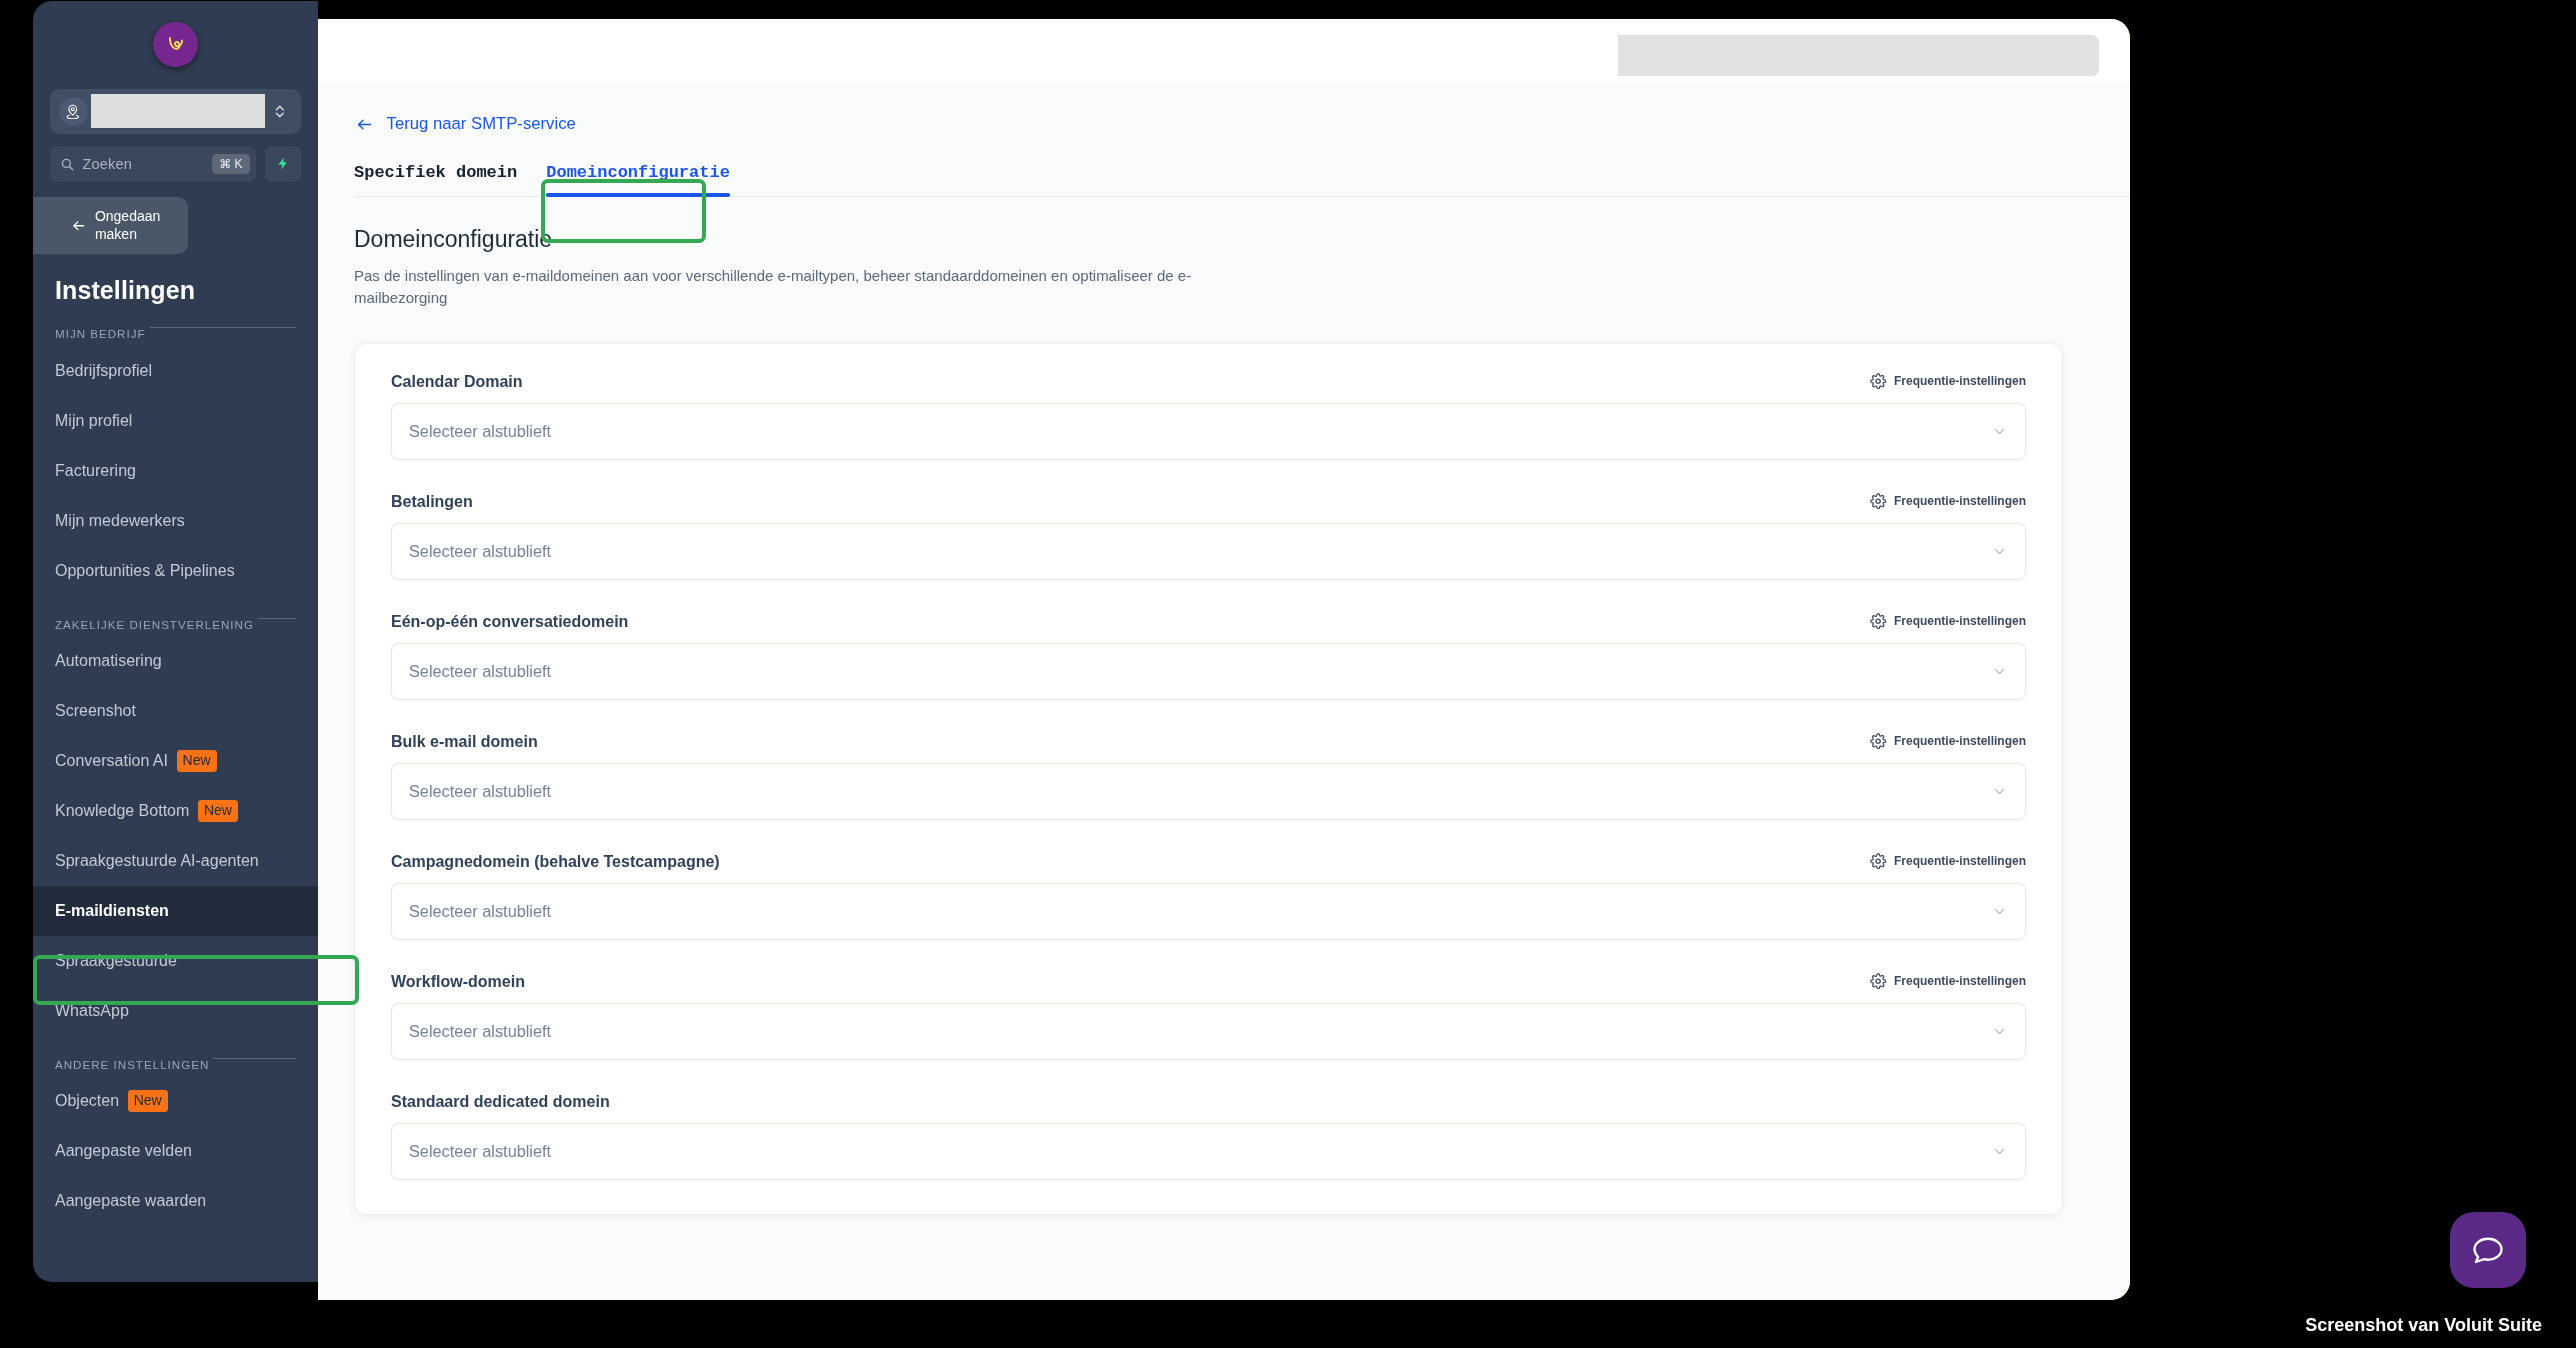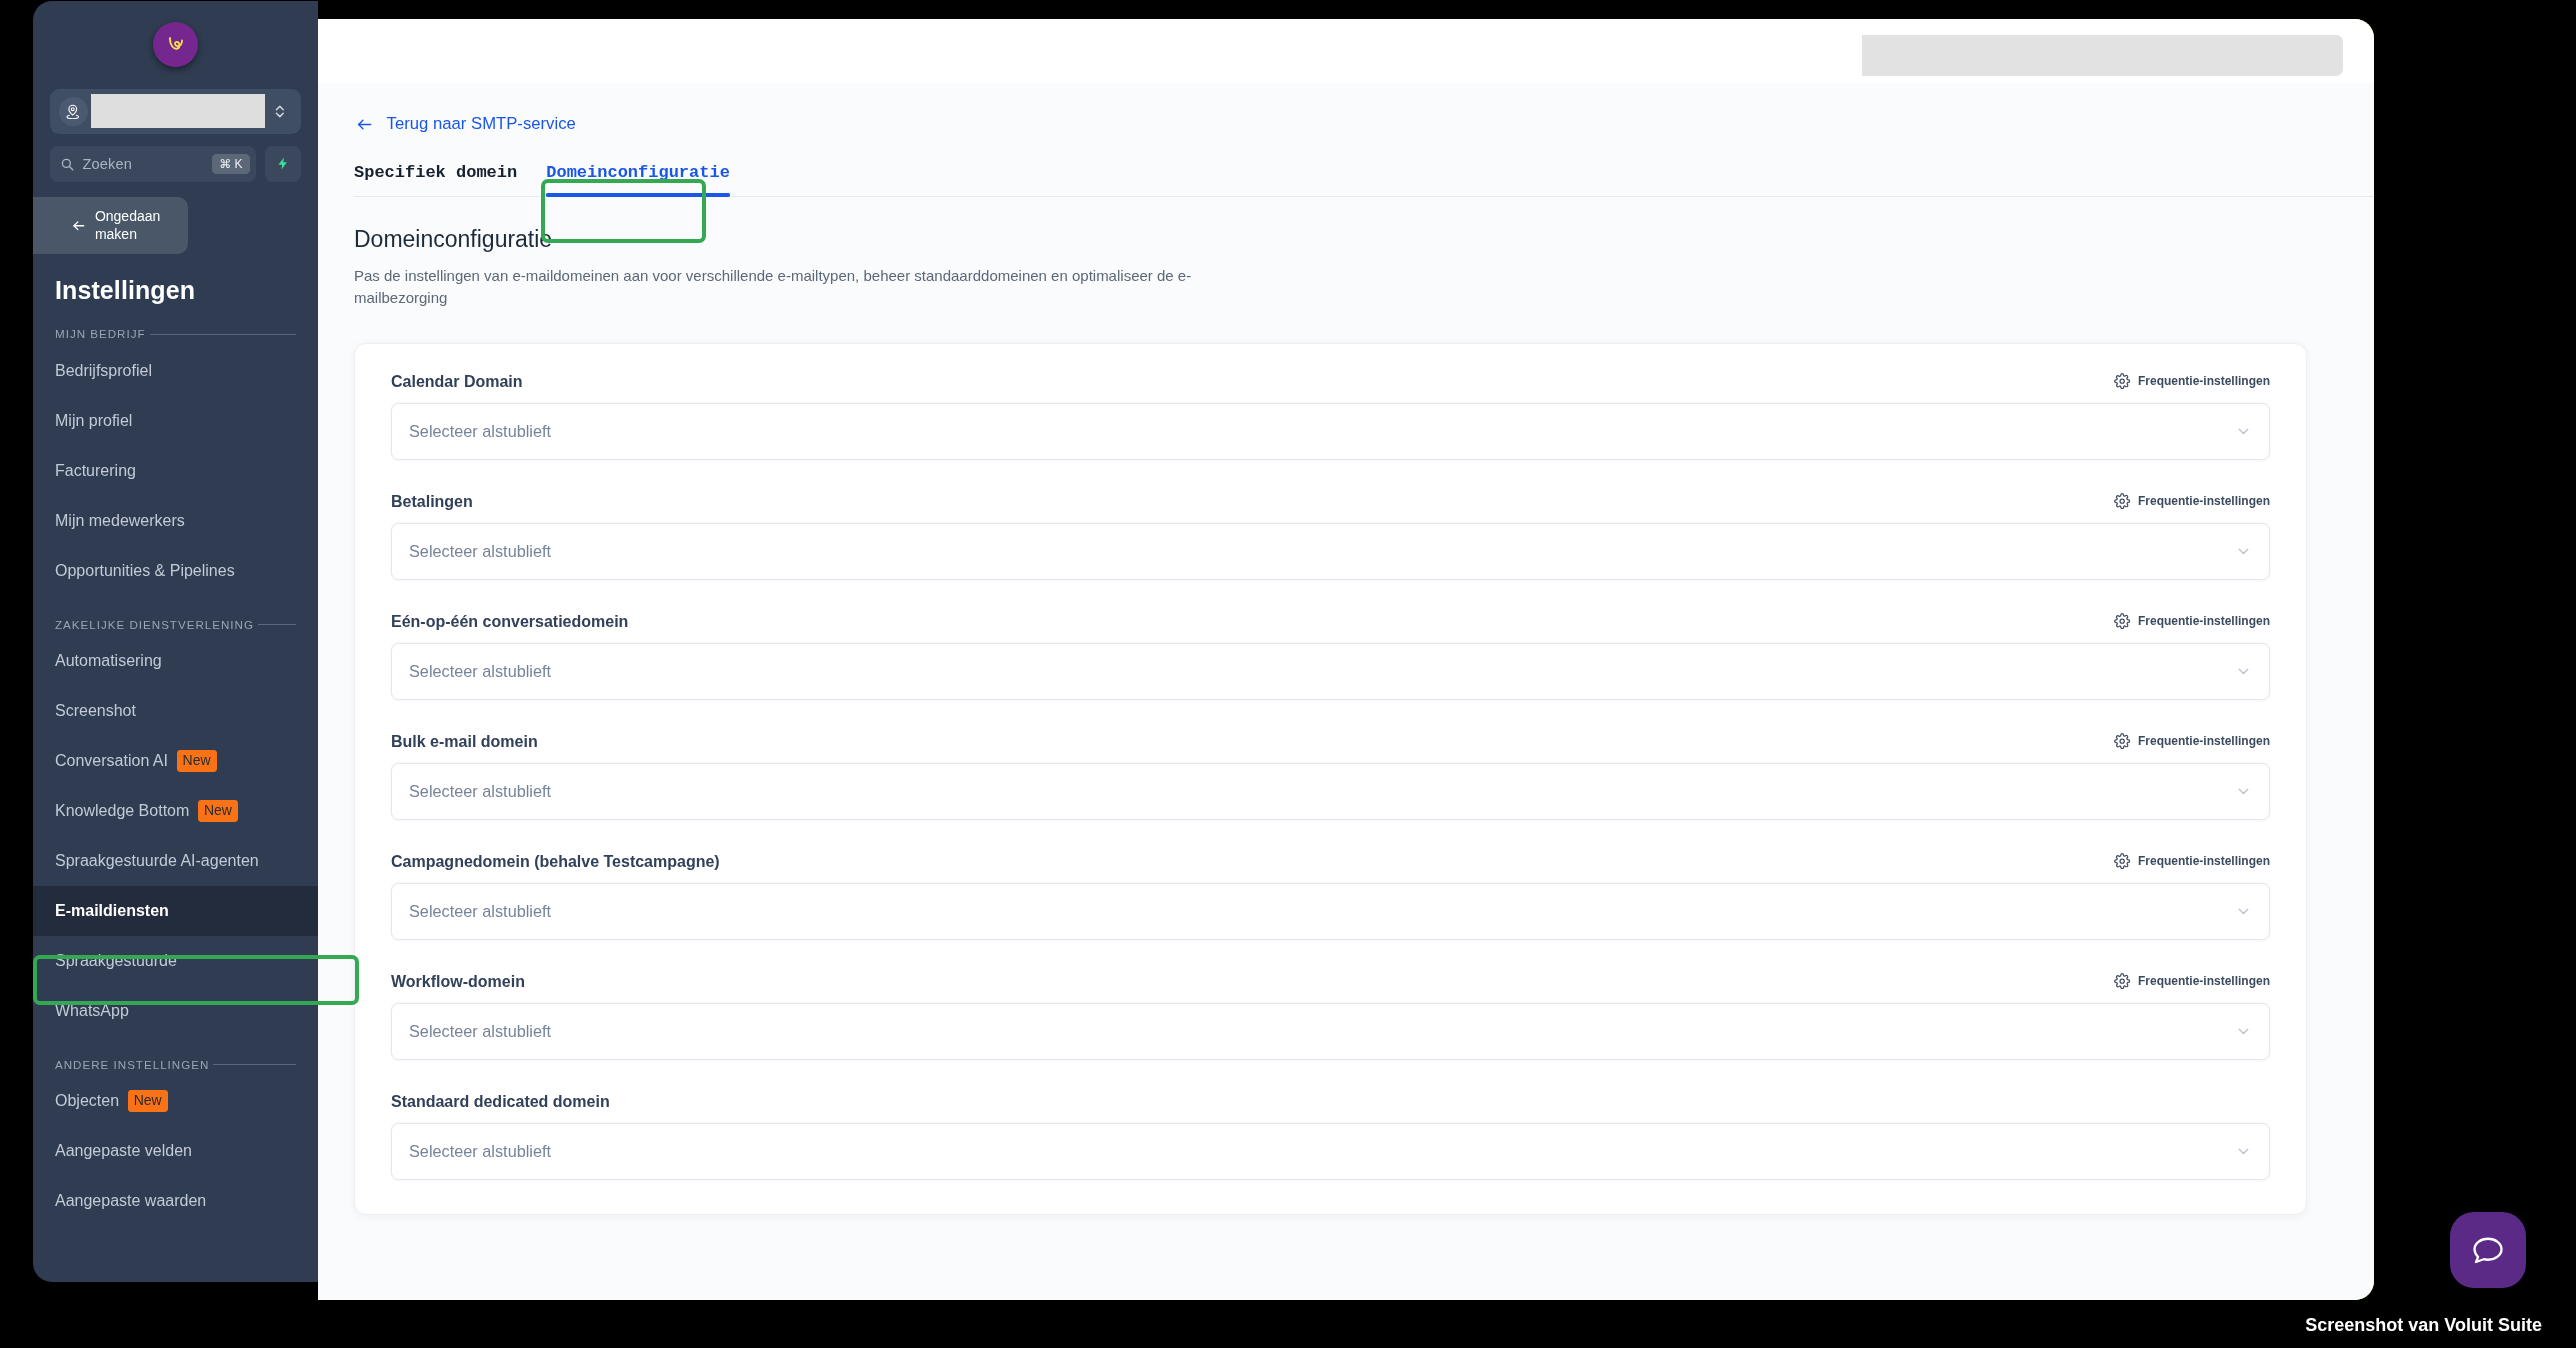--- a/index.html
+++ b/index.html
@@ -107,21 +107,21 @@
     font-size: 14px; line-height: 1.25; color: #ffffff;
   }
 
   .settings-title {
     margin: 22px 0 0 22px;
     font-size: 25px; font-weight: 700; color: #ffffff;
     letter-spacing: 0.1px;
   }
 
   .nav-group-head {
-    display: flex; align-items: center; gap: 4px;
+    display: flex; align-items: flex-start; gap: 4px;
     margin: 22px 22px 0 22px;
   }
   .nav-group-head .txt {
     font-size: 11.6px; letter-spacing: 1px;
     color: #9aa6b6; white-space: nowrap;
   }
   .nav-group-head .rule {
     flex: 1 1 auto; height: 0.9px; background: #58687e;
   }
 
@@ -151,21 +151,21 @@
     border: 4.3px solid #34a853;
     border-radius: 6.9px;
     pointer-events: none;
     z-index: 40;
   }
 
   
   #main {
     position: absolute;
     left: 318px; top: 19px;
-    width: 2056px; height: 1281px;
+    width: 1812px; height: 1281px;
     background: #bef264;
     border-radius: 0 19px 19px 0;
     overflow: hidden;
   }
   .topbar {
     position: relative;
     height: 64px;
     background: #ffffff;
   }
   .topbar-redacted {

